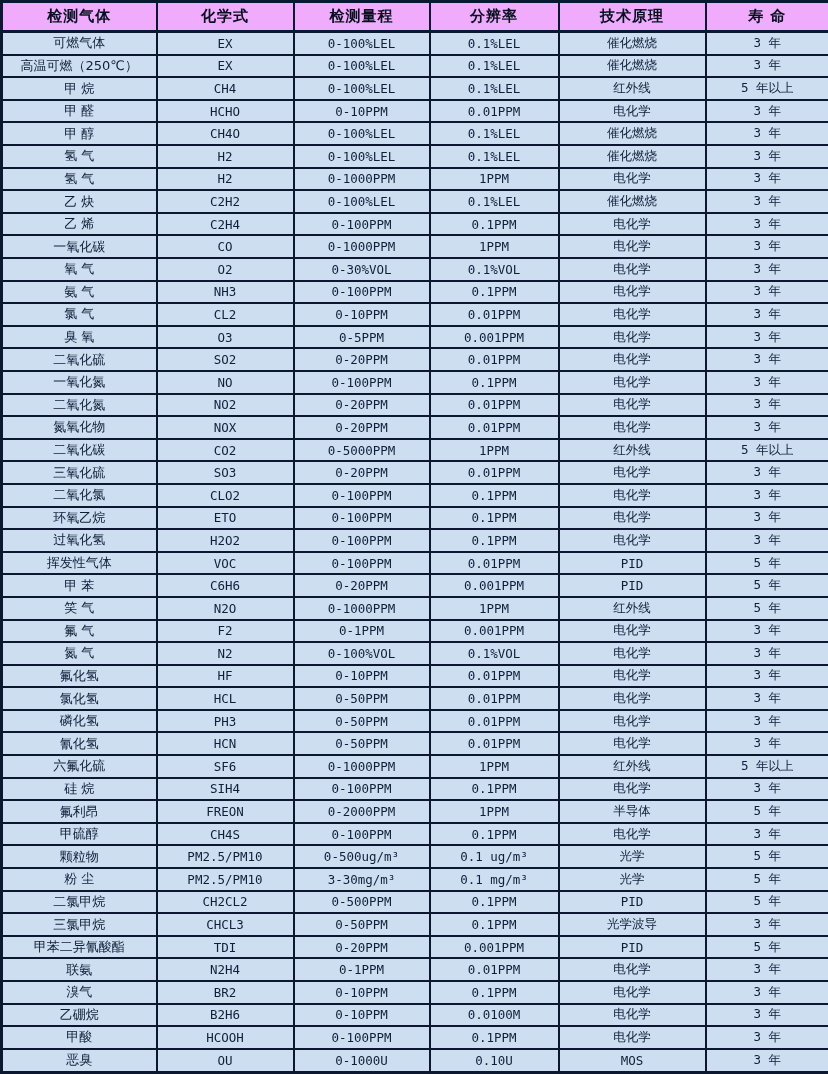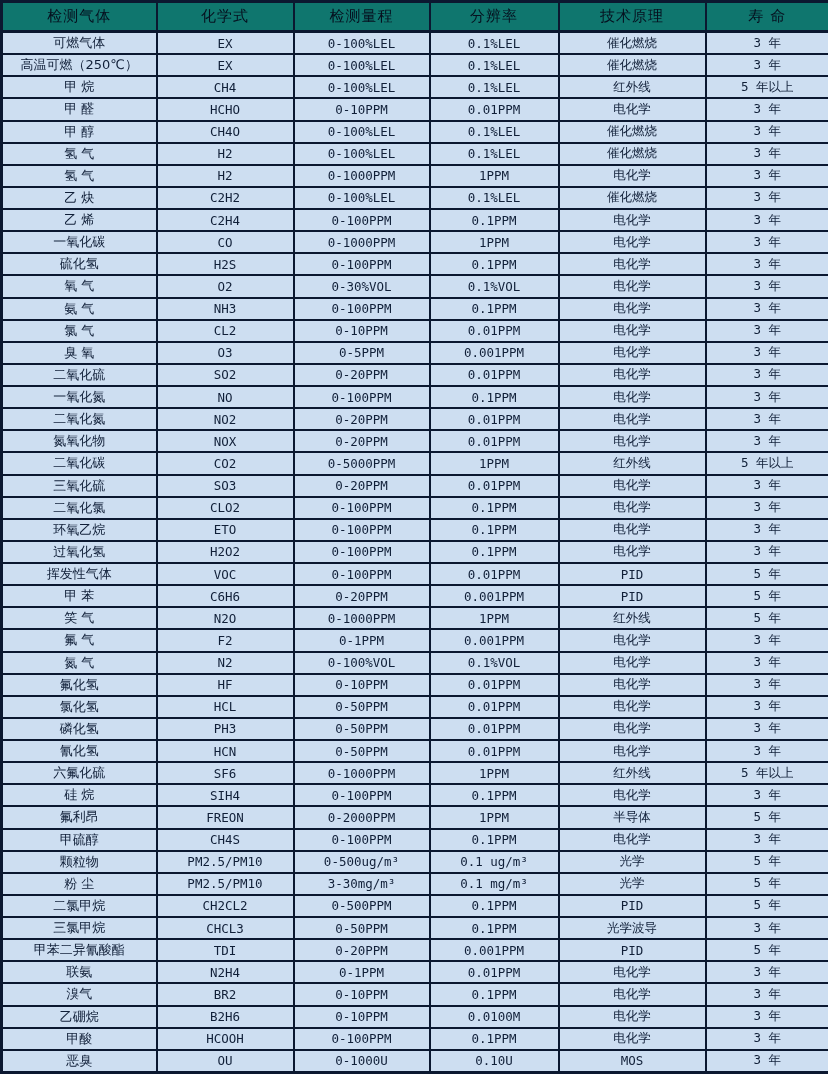--- a/index.html
+++ b/index.html
@@ -18,22 +18,22 @@
   }
   .gas-table th, .gas-table td {
     border: 2px solid #0b1830;
     text-align: center;
     vertical-align: middle;
     overflow: hidden;
     white-space: nowrap;
     padding: 0 2px;
   }
   .gas-table th {
-    background: #0f766e;
-    font-weight: normal;
+    background: #f0abfc;
+    font-weight: bold;
     font-size: 15px;
     color: #06101f;
     height: 27px;
     border-bottom-width: 3px;
     letter-spacing: 1px;
   }
   .gas-table td {
     background: #cddef1;
     font-size: 12.5px;
     color: #101f38;
@@ -142,28 +142,20 @@
       </tr>
       <tr>
         <td>一氧化碳</td>
         <td>CO</td>
         <td>0-1000PPM</td>
         <td>1PPM</td>
         <td>电化学</td>
         <td>3 年</td>
       </tr>
       <tr>
-        <td>硫化氢</td>
-        <td>H2S</td>
-        <td>0-100PPM</td>
-        <td>0.1PPM</td>
-        <td>电化学</td>
-        <td>3 年</td>
-      </tr>
-      <tr>
         <td>氧 气</td>
         <td>O2</td>
         <td>0-30%VOL</td>
         <td>0.1%VOL</td>
         <td>电化学</td>
         <td>3 年</td>
       </tr>
       <tr>
         <td>氨 气</td>
         <td>NH3</td>

